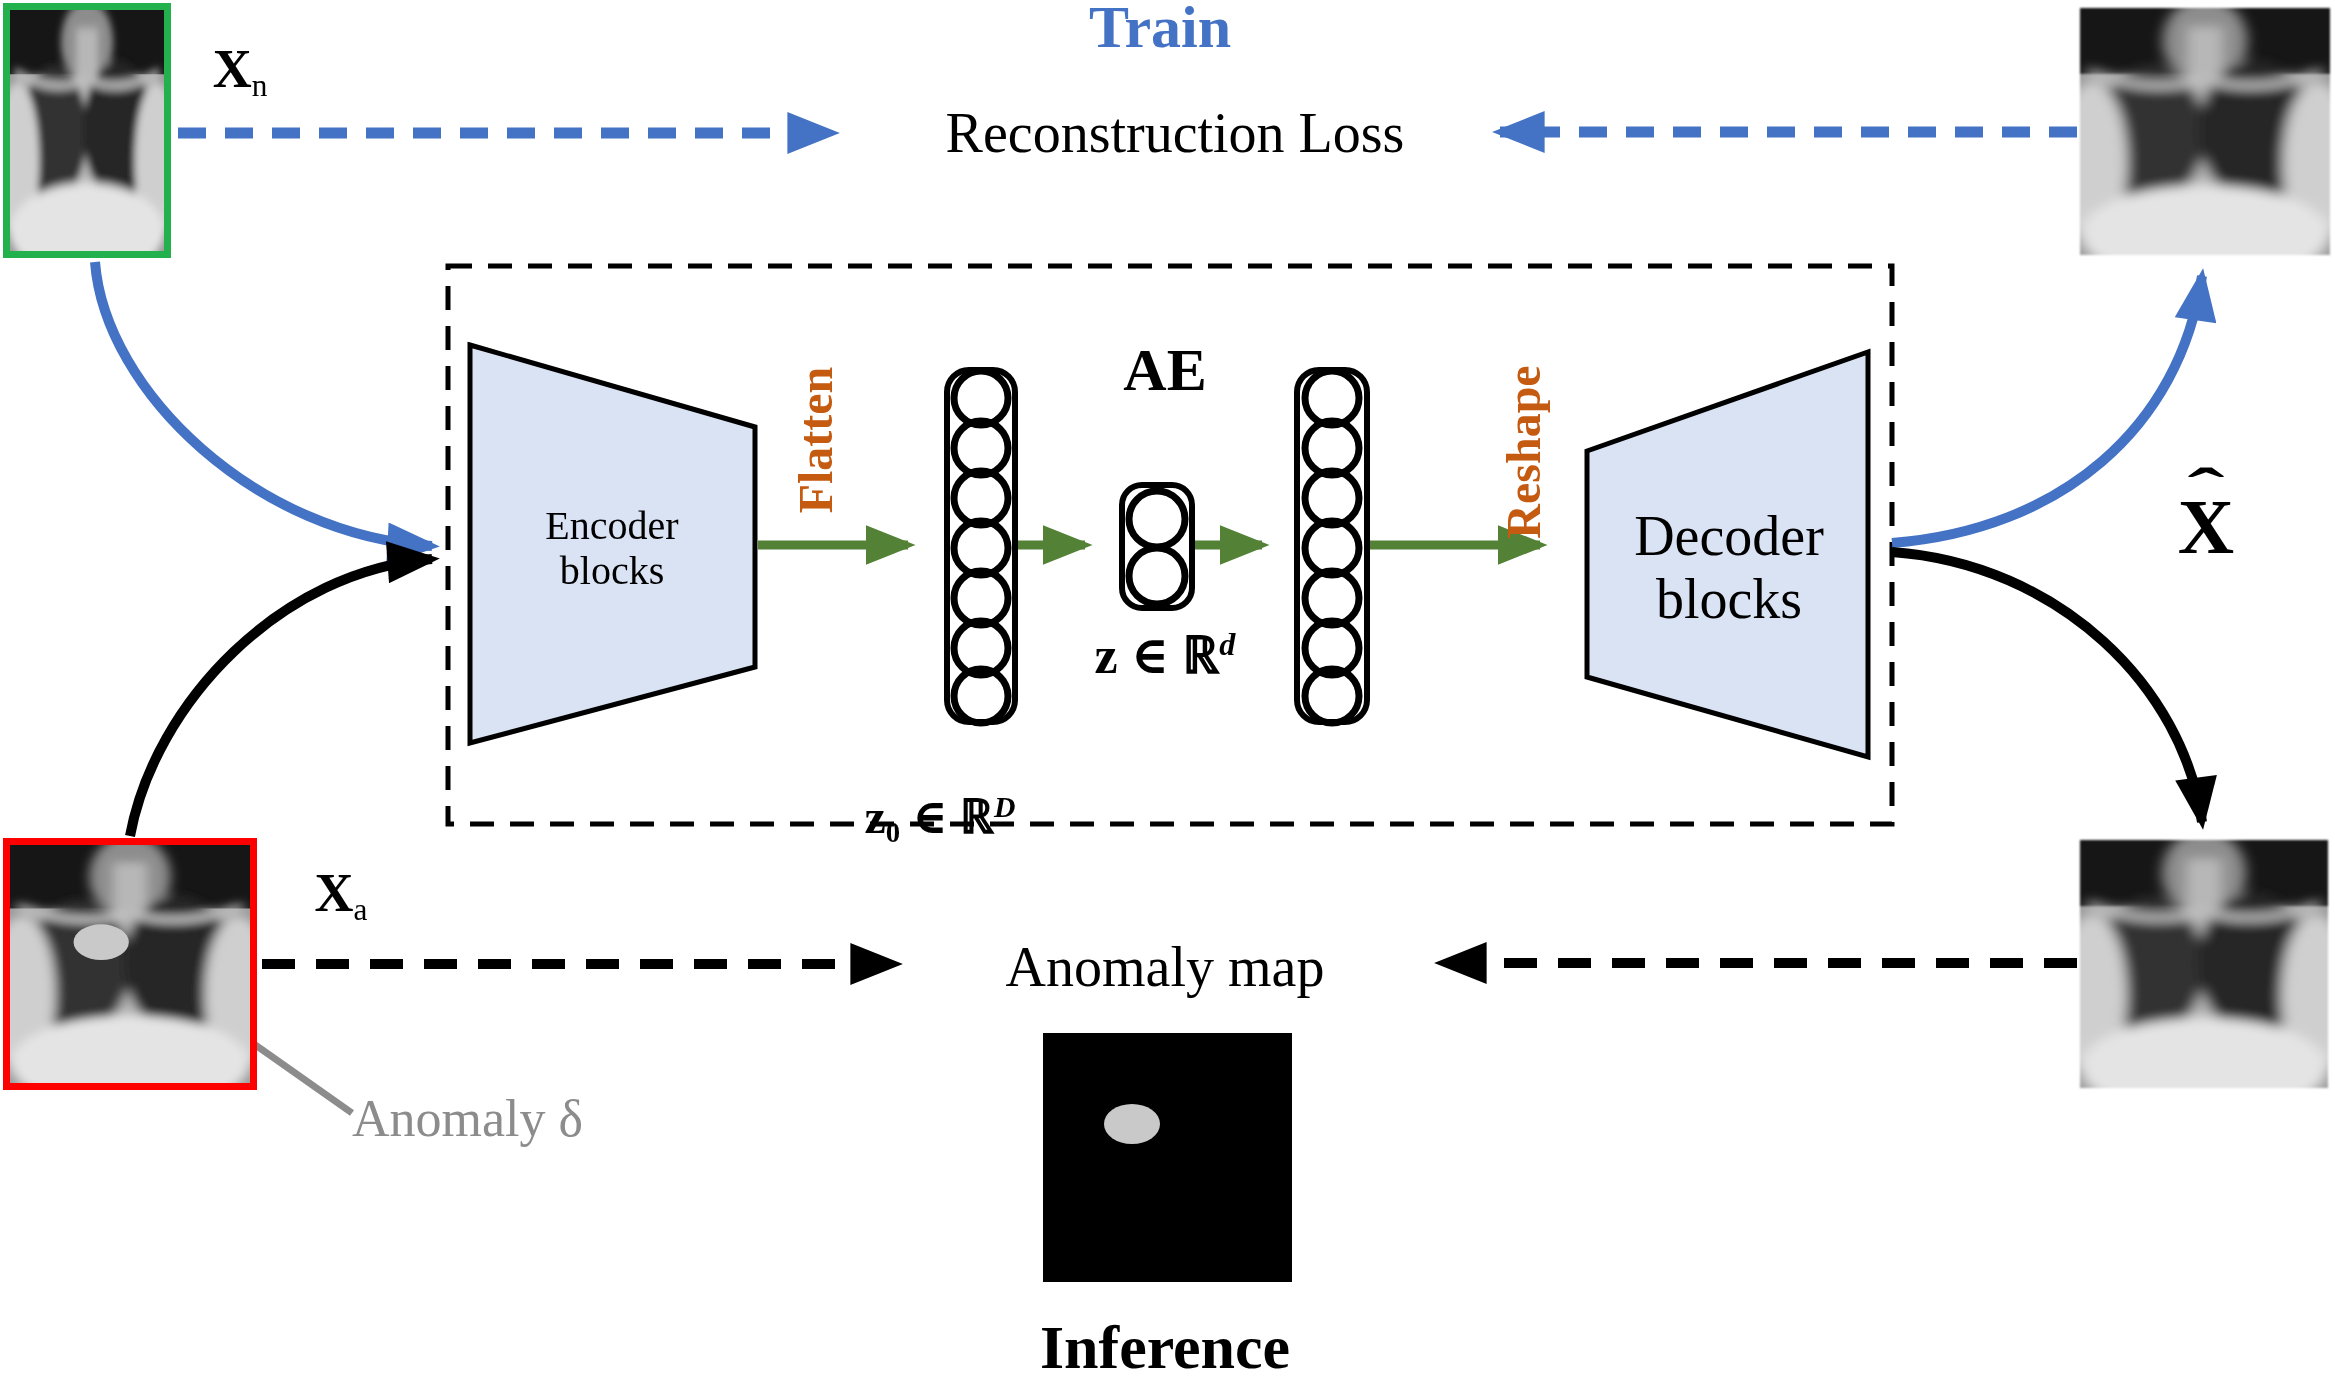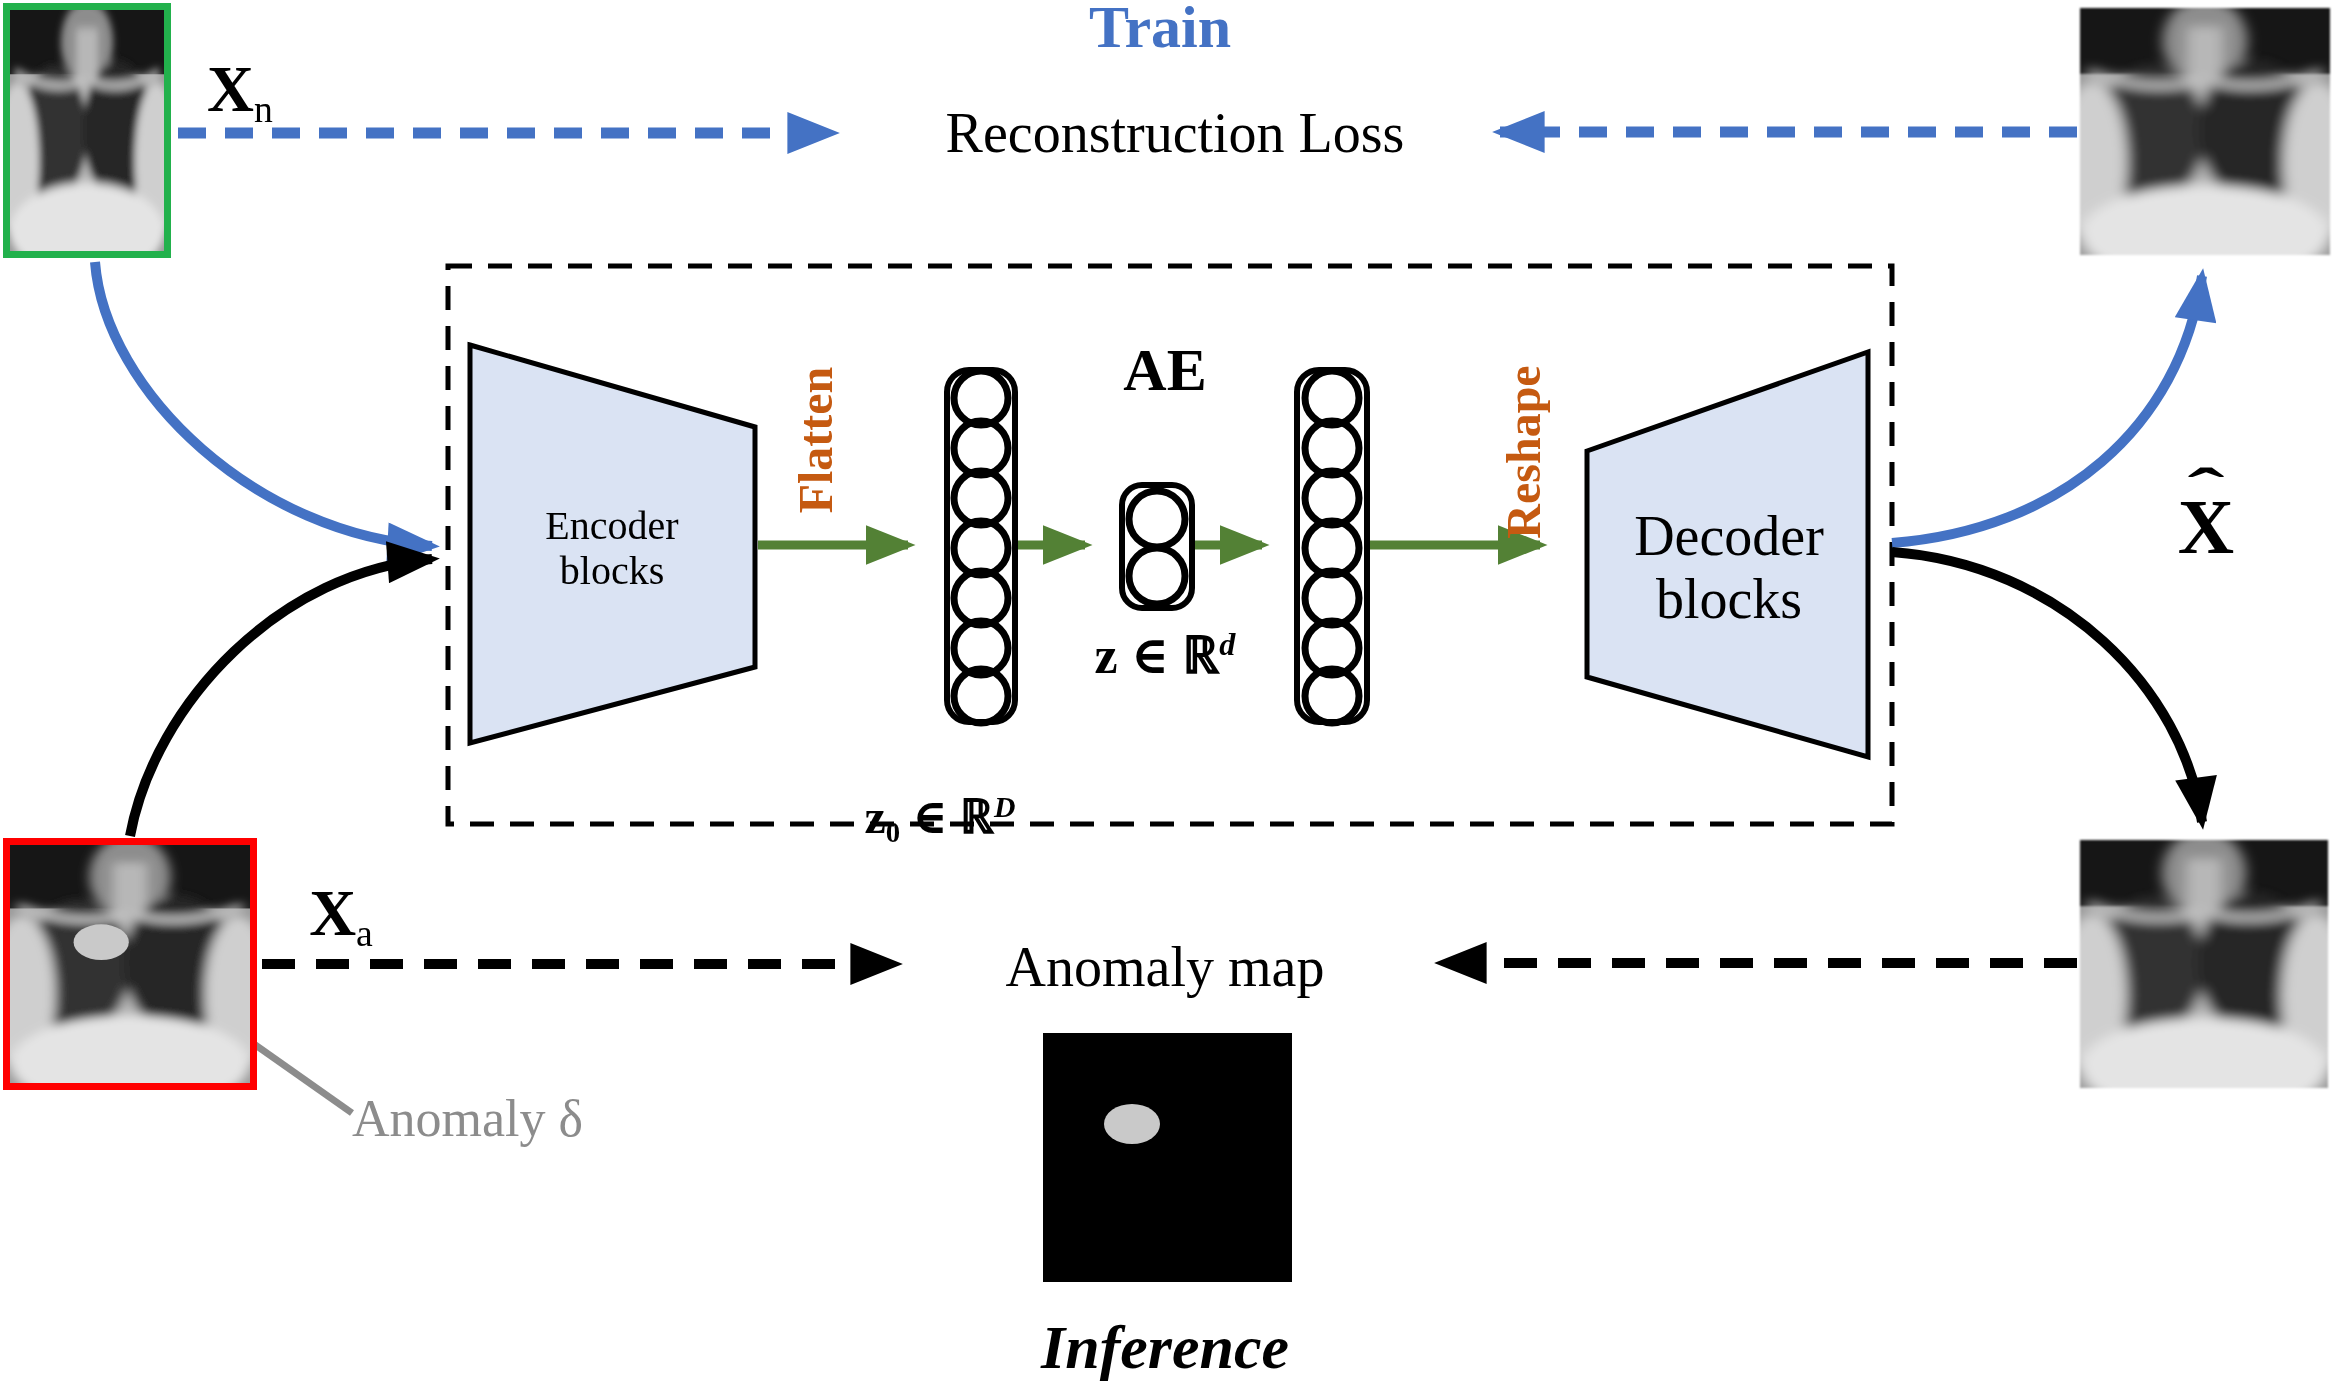--- a/index.html
+++ b/index.html
@@ -19,23 +19,23 @@
   .t-enc{left:468px;top:478px;width:288px;height:142px;font-size:40px;}
   .t-dec{left:1588px;top:492px;width:282px;height:152px;font-size:56px;}
   .t-rot{width:420px;height:60px;font-size:48px;font-weight:600;color:var(--c-orange);}
   .t-flatten{left:816px;top:440px;transform:translate(-50%,-50%) rotate(-90deg);}
   .t-reshape{left:1524px;top:452px;transform:translate(-50%,-50%) rotate(-90deg);}
   .t-math{font-weight:bold;font-size:48px;}
   .t-z0{left:830px;top:742px;width:220px;height:70px;margin-top:42px;}
   .t-zhat0{left:1106px;top:742px;width:220px;height:70px;}
   .t-z{left:1040px;top:620px;width:250px;height:70px;font-size:52px;}
   .t-anom{left:970px;top:933px;width:390px;height:68px;font-size:56px;}
-  .t-inf{left:1000px;top:1314px;width:330px;height:68px;font-size:62px;font-weight:bold;font-style:italic;}
+  .t-inf{left:1000px;top:1314px;width:330px;height:68px;font-size:62px;font-weight:bold;}
   .t-lesion{left:352px;top:1088px;width:260px;height:62px;font-size:52px;color:var(--c-gray);justify-content:flex-start;}
-  .t-x{font-weight:bold;font-size:65px;margin-top:20px;}
+  .t-x{font-weight:bold;font-size:54px;}
   .t-xn{left:185px;top:26px;width:110px;height:90px;}
   .t-xa{left:286px;top:850px;width:110px;height:90px;}
   .t-xhat{left:2158px;top:488px;width:96px;height:96px;position:absolute;text-align:center;}
   .t-x sub,.sub-x{font-size:0.58em;font-weight:normal;vertical-align:-0.28em;}
   .t-math sub{font-size:0.60em;vertical-align:-0.30em;}
   .t-math sup{font-size:0.62em;vertical-align:0.55em;font-style:italic;}
   .hat-wrap{position:relative;display:inline-block;font-weight:bold;font-size:78px;line-height:1;}
   .hat-wrap .hat{position:absolute;left:50%;top:-0.46em;transform:translateX(-50%) scaleX(1.9);font-size:0.75em;}
   .xray{position:absolute;box-sizing:border-box;}
   .xray svg{display:block;width:100%;height:100%;}

